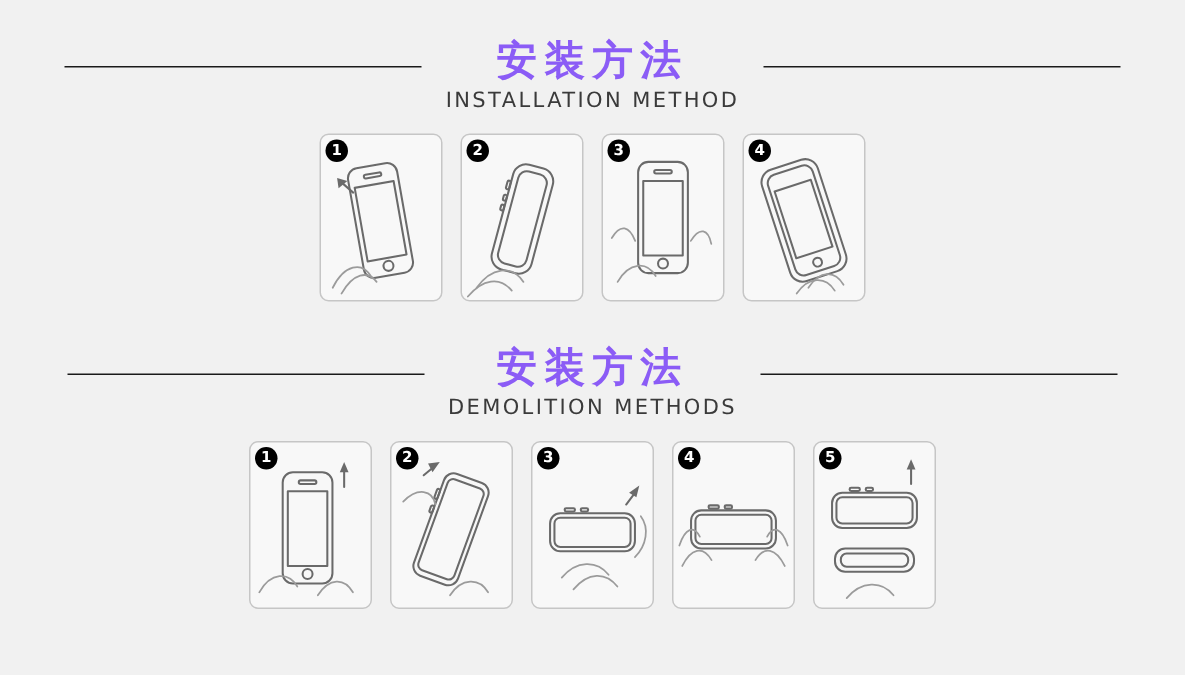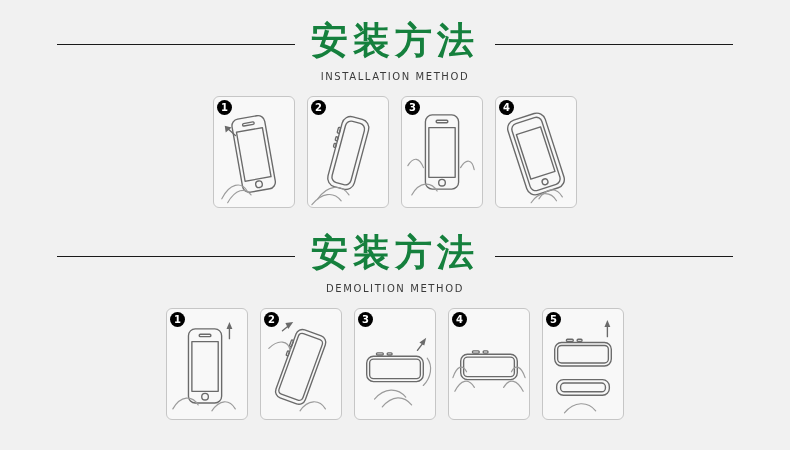--- a/index.html
+++ b/index.html
@@ -10,25 +10,25 @@
   }
   .stage{width:790px;height:450px;position:relative;}
   .section-header{
     display:flex;justify-content:center;align-items:flex-start;gap:16px;
   }
   .section-header.first{padding-top:26px;}
   .section-header.second{margin-top:30px;}
   .h-line{width:238px;height:1px;background:#1a1a1a;margin-top:18px;}
   .title-block{text-align:center;min-width:150px;}
   .title-cn{
-    font-size:37px;font-weight:bold;color:#15803d;
+    font-size:27px;font-weight:bold;color:#8b5cf6;
     letter-spacing:5px;line-height:30px;white-space:nowrap;
   }
   .title-en{
-    font-size:10px;color:#3a3a3a;letter-spacing:1.6px;margin-top:15px;
+    font-size:14px;color:#3a3a3a;letter-spacing:1.6px;margin-top:3px;
     white-space:nowrap;
   }
   .steps-row{
     display:flex;justify-content:center;gap:12px;margin-top:14px;
   }
   .panel{
     width:82px;height:112px;background:#f8f8f8;
     border:1px solid #c6c6c6;border-radius:6px;
     position:relative;box-sizing:border-box;
   }
@@ -116,21 +116,21 @@
         <path class="hand" d="M36,108 C44,96 56,96 62,106"></path>
       </svg>
     </div>
 
   </div>
 
   <div class="section-header second">
     <div class="h-line"></div>
     <div class="title-block">
       <div class="title-cn">安装方法</div>
-      <div class="title-en">DEMOLITION METHOD</div>
+      <div class="title-en">DEMOLITION METHODS</div>
     </div>
     <div class="h-line"></div>
   </div>
 
   <div class="steps-row">
 
     <div class="panel">
       <span class="badge">1</span>
       <svg class="ill" viewBox="0 0 82 112">
         <rect class="ln" x="22" y="20" width="34" height="76" rx="7"></rect>

